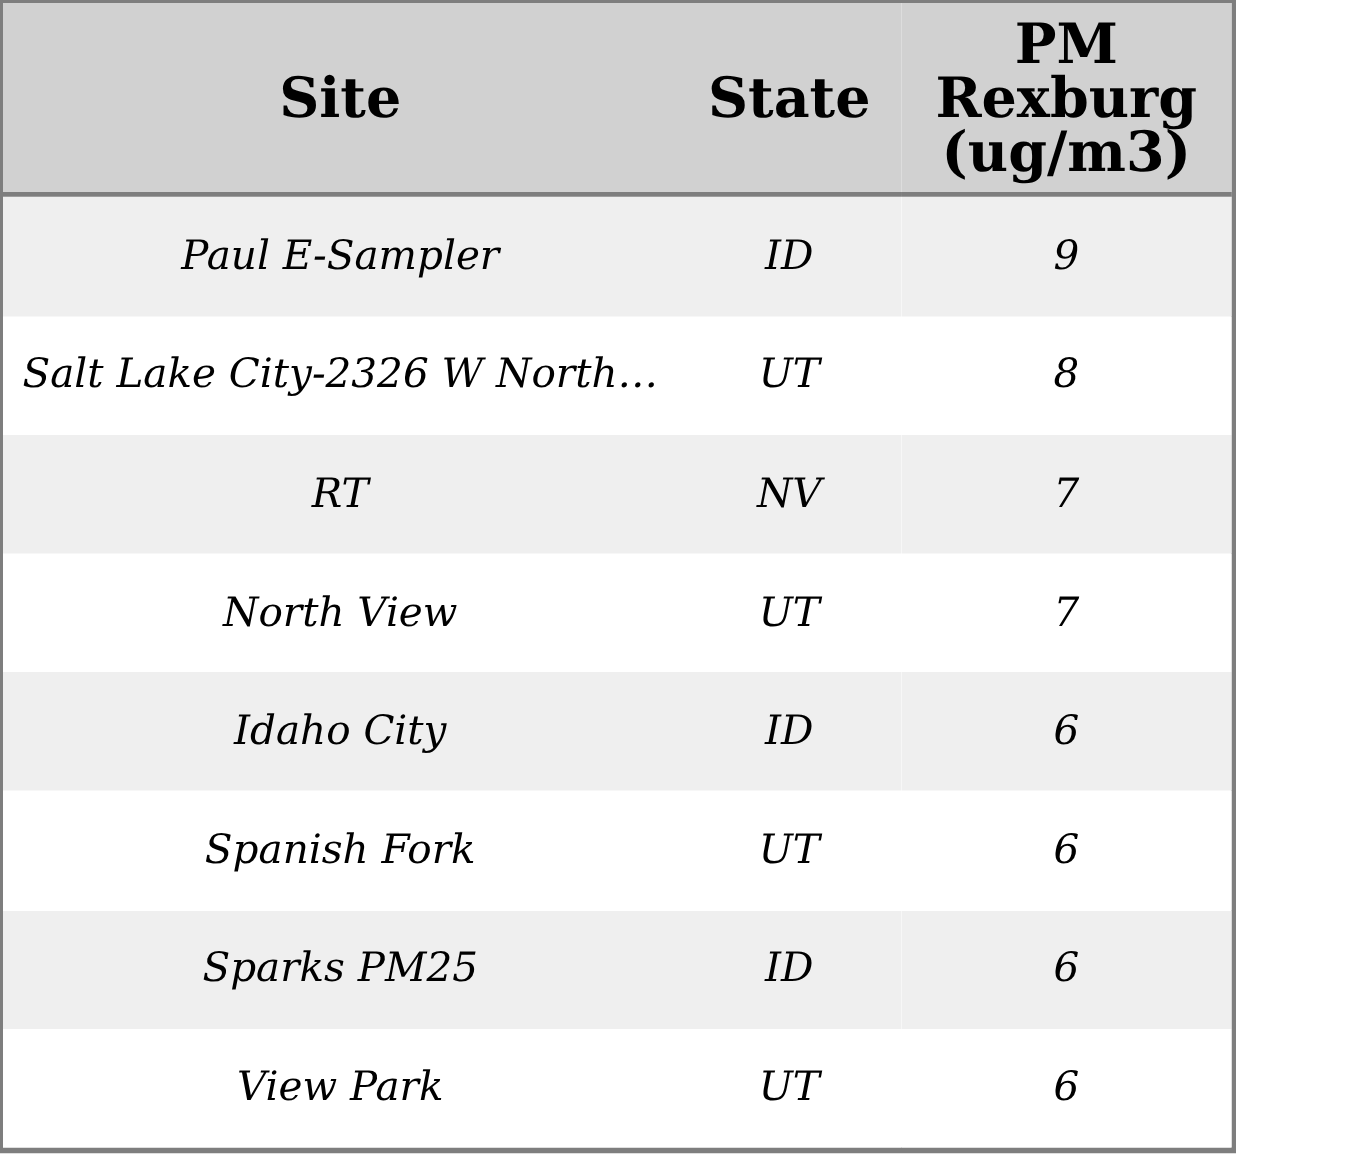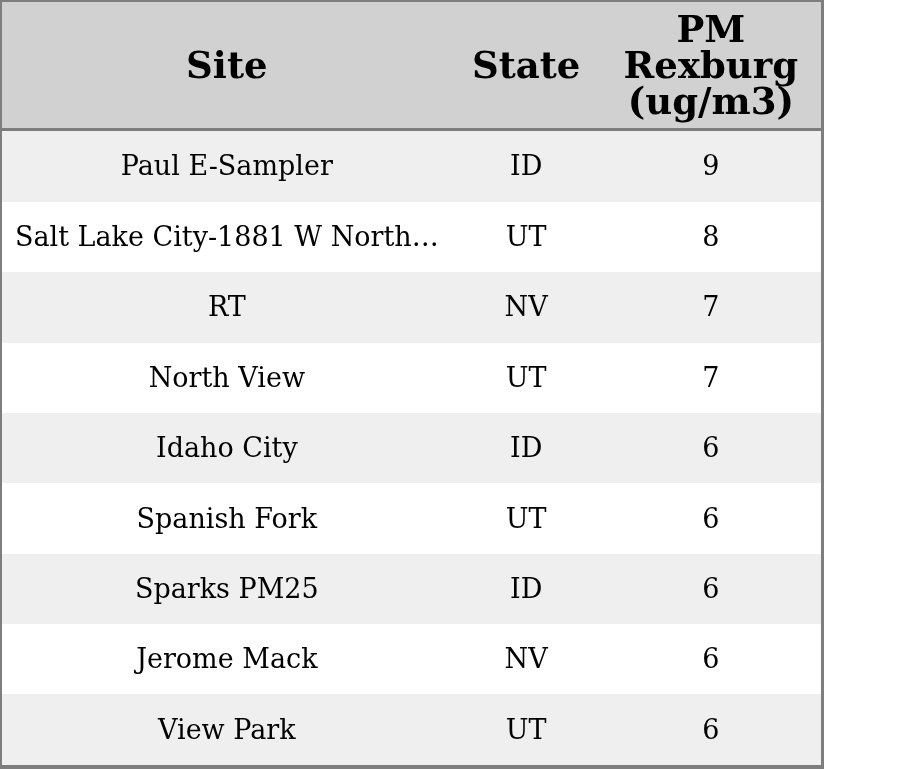--- a/index.html
+++ b/index.html
@@ -46,20 +46,21 @@
     font-size: 27px;
     line-height: 34px;
     text-align: center;
     vertical-align: middle;
     height: 57px;
     padding: 0;
     background: var(--row-bg, #ffffff);
     color: var(--text-color, #000000);
     white-space: nowrap;
     overflow: hidden;
+    font-style: italic;
   }
   tbody tr:nth-child(odd) td {
     background: var(--row-alt-bg, #efefef);
   }
 </style>
 </head>
 <body>
 
 <div class="table-frame">
   <table class="pm-table">
@@ -83,21 +84,21 @@
         </th>
       </tr>
     </thead>
     <tbody id="table-body">
         <tr>
           <td>Paul E-Sampler</td>
           <td>ID</td>
           <td>9</td>
         </tr>
         <tr>
-          <td>Salt Lake City-1881 W North…</td>
+          <td>Salt Lake City-2326 W North…</td>
           <td>UT</td>
           <td>8</td>
         </tr>
         <tr>
           <td>RT</td>
           <td>NV</td>
           <td>7</td>
         </tr>
         <tr>
           <td>North View</td>
@@ -113,24 +114,19 @@
           <td>Spanish Fork</td>
           <td>UT</td>
           <td>6</td>
         </tr>
         <tr>
           <td>Sparks PM25</td>
           <td>ID</td>
           <td>6</td>
         </tr>
         <tr>
-          <td>Jerome Mack</td>
-          <td>NV</td>
-          <td>6</td>
-        </tr>
-        <tr>
           <td>View Park</td>
           <td>UT</td>
           <td>6</td>
         </tr>
       </tbody>
   </table>
 </div>
 
 </body></html>

